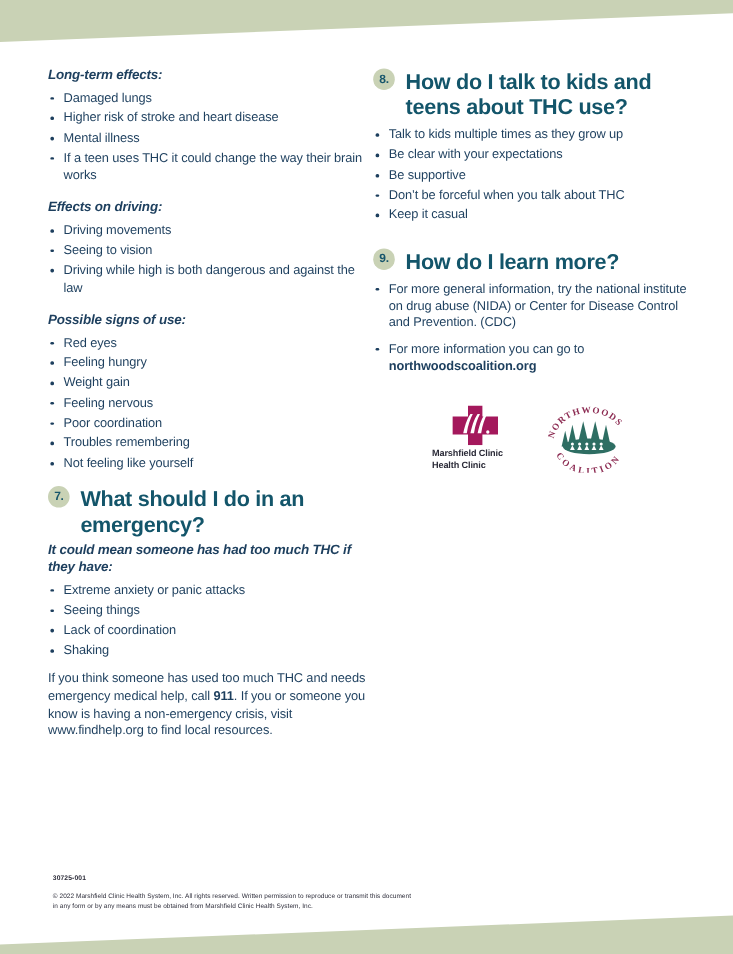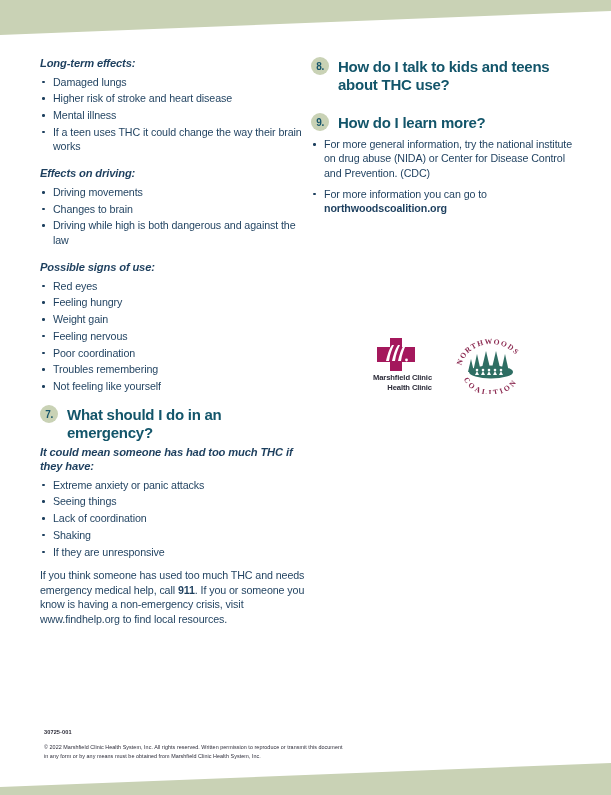--- a/index.html
+++ b/index.html
@@ -98,21 +98,21 @@
     font-size: 10px;
     font-weight: bold;
     display: flex;
     align-items: center;
     justify-content: center;
     margin-top: 0px;
     letter-spacing: -0.3px;
   }
   .qtitle {
     margin-left: 9px;
-    font-size: 15px;
+    font-size: 18px;
     font-weight: bold;
     color: #13556a;
     line-height: 1.18;
     letter-spacing: -0.25px;
     padding-top: 1px;
   }
   .section { margin-bottom: 10px; }
 
   .para {
     font-size: 10.7px;
@@ -131,21 +131,21 @@
   #logos {
     position: absolute;
     left: 360px;
     top: 338px;
     width: 180px;
     height: 62px;
     display: flex;
     align-items: flex-start;
     gap: 22px;
   }
-  .logo-mc { width: 72px; text-align: right; }
+  .logo-mc { width: 72px; text-align: left; }
   .logo-mc .mark { display: block; margin: 0 auto; }
   .logo-mc .wordmark {
     font-size: 7.6px;
     font-weight: bold;
     color: #2b2b38;
     line-height: 1.28;
     margin-top: 2px;
     letter-spacing: -0.1px;
   }
   .logo-nw { width: 74px; }
@@ -200,21 +200,21 @@
           <li>Higher risk of stroke and heart disease</li>
           <li>Mental illness</li>
           <li>If a teen uses THC it could change the way their brain works</li>
         </ul>
       </div>
 
       <div class="block">
         <div class="subhead">Effects on driving:</div>
         <ul class="bullets">
           <li>Driving movements</li>
-          <li>Changes to brain</li>
+          <li>Seeing to vision</li>
           <li>Driving while high is both dangerous and against the law</li>
         </ul>
       </div>
 
       <div class="block">
         <div class="subhead">Possible signs of use:</div>
         <ul class="bullets">
           <li>Red eyes</li>
           <li>Feeling hungry</li>
           <li>Weight gain</li>
@@ -231,32 +231,38 @@
       <div class="qhead">
         <span class="qnum">7.</span>
         <span class="qtitle">What should I do in an emergency?</span>
       </div>
       <div class="subhead">It could mean someone has had too much THC if they have:</div>
       <ul class="bullets">
         <li>Extreme anxiety or panic attacks</li>
         <li>Seeing things</li>
         <li>Lack of coordination</li>
         <li>Shaking</li>
-        <li>If they are unresponsive</li>
       </ul>
       <p class="para"><span>If you think someone has used too much THC and needs emergency medical help, call </span><b>911</b><span>. If you or someone you know is having a non-emergency crisis, visit www.findhelp.org to find local resources.</span></p>
     </div>
 
     <div class="col" id="col-right">
 
       <div class="section">
         <div class="qhead">
           <span class="qnum">8.</span>
           <span class="qtitle">How do I talk to kids and teens about THC use?</span>
         </div>
+        <ul class="bullets">
+          <li>Talk to kids multiple times as they grow up</li>
+          <li>Be clear with your expectations</li>
+          <li>Be supportive</li>
+          <li>Don’t be forceful when you talk about THC</li>
+          <li>Keep it casual</li>
+        </ul>
       </div>
 
       <div class="section" style="margin-top:20px;">
         <div class="qhead">
           <span class="qnum">9.</span>
           <span class="qtitle">How do I learn more?</span>
         </div>
         <ul class="bullets spaced">
           <li>For more general information, try the national institute on drug abuse (NIDA) or Center for Disease Control and Prevention. (CDC)</li>
           <li><span>For more information you can go to </span><span class="bold-link">northwoodscoalition.org</span></li>

